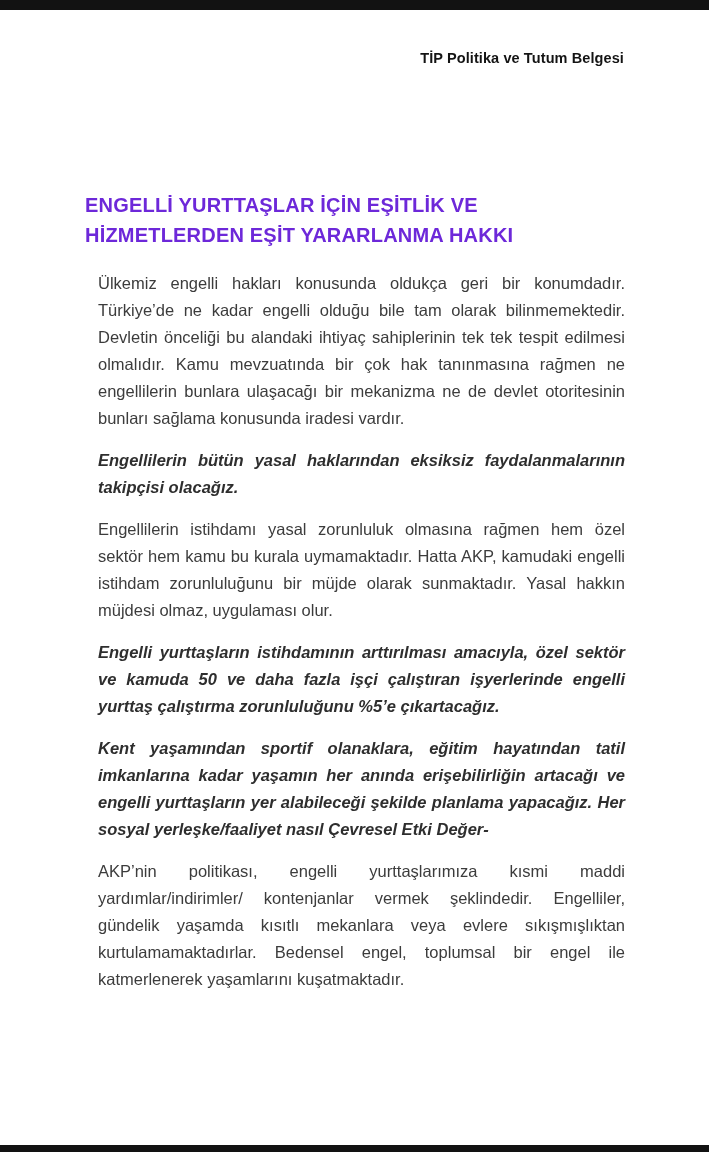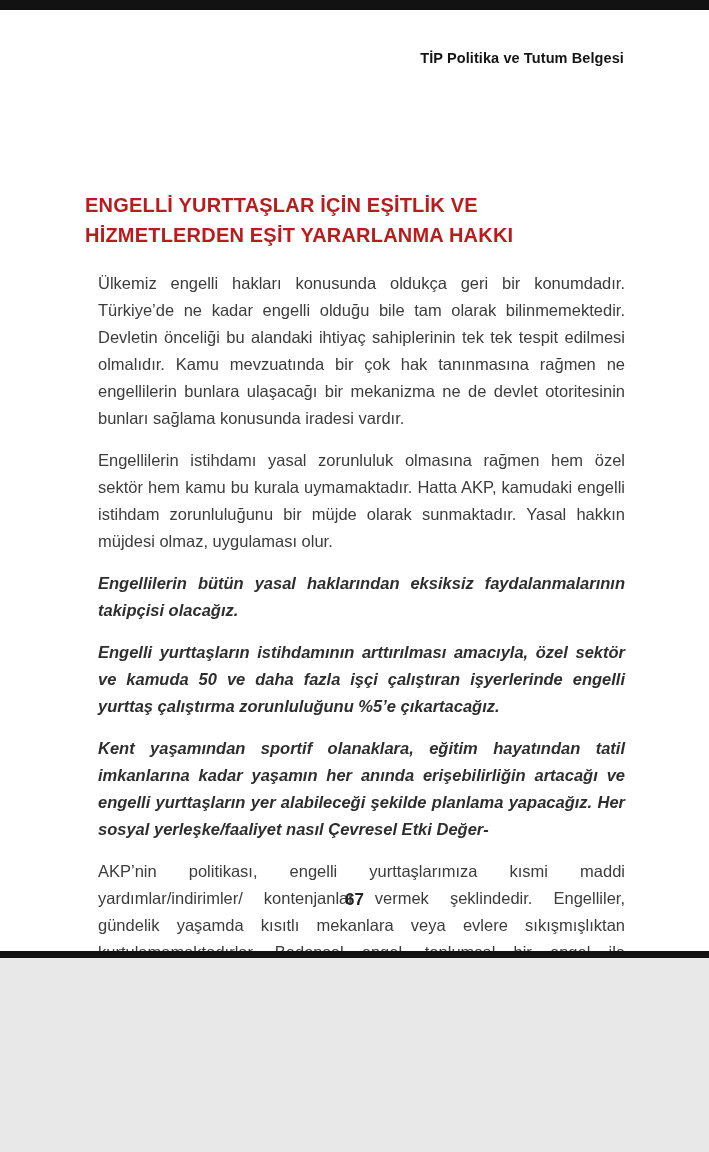--- a/index.html
+++ b/index.html
@@ -3,21 +3,21 @@
 <meta charset="utf-8">
 <style>
   html, body {
     margin: 0;
     padding: 0;
     background: #e8e8e8;
   }
   .screen {
     position: relative;
     width: 709px;
-    height: 958px;
+    height: 1152px;
     margin: 0 auto;
     background: #ffffff;
     font-family: "Liberation Sans", sans-serif;
     overflow: hidden;
   }
   .edge {
     position: absolute;
     left: 0;
     width: 100%;
     background: #121212;
@@ -40,21 +40,21 @@
     left: 85px;
     top: 190px;
     width: 540px;
   }
 
   .heading {
     margin: 0 0 20px 0;
     font-size: 20px;
     font-weight: 700;
     line-height: 1.5;
-    color: #b91c1c;
+    color: #6d28d9;
     letter-spacing: 0.2px;
   }
 
   .para {
     margin: 0 0 15px 13px;
     font-size: 16.5px;
     line-height: 27px;
     color: #3c3c3c;
     text-align: justify;
   }
@@ -86,29 +86,28 @@
 
   <div class="content">
 
     <h1 class="heading">
       <span>ENGELLİ YURTTAŞLAR İÇİN EŞİTLİK VE</span><br>
       <span>HİZMETLERDEN EŞİT YARARLANMA HAKKI</span>
     </h1>
 
     <p class="para">Ülkemiz engelli hakları konusunda oldukça geri bir konumdadır. Türkiye’de ne kadar engelli olduğu bile tam olarak bilinmemektedir. Devletin önceliği bu alandaki ihtiyaç sahiplerinin tek tek tespit edilmesi olmalıdır. Kamu mevzuatında bir çok hak tanınmasına rağmen ne engellilerin bunlara ulaşacağı bir mekanizma ne de devlet otoritesinin bunları sağlama konusunda iradesi vardır.</p>
 
+    <p class="para emphasis">Engellilerin bütün yasal haklarından eksiksiz faydalanmalarının takipçisi olacağız.</p>
+
     <p class="para">Engellilerin istihdamı yasal zorunluluk olmasına rağmen hem özel sektör hem kamu bu kurala uymamaktadır. Hatta AKP, kamudaki engelli istihdam zorunluluğunu bir müjde olarak sunmaktadır. Yasal hakkın müjdesi olmaz, uygulaması olur.</p>
-
-    <p class="para emphasis">Engellilerin bütün yasal haklarından eksiksiz faydalanmalarının takipçisi olacağız.</p>
 
     <p class="para emphasis">Engelli yurttaşların istihdamının arttırılması amacıyla, özel sektör ve kamuda 50 ve daha fazla işçi çalıştıran işyerlerinde engelli yurttaş çalıştırma zorunluluğunu %5’e çıkartacağız.</p>
 
     <p class="para emphasis">Kent yaşamından sportif olanaklara, eğitim hayatından tatil imkanlarına kadar yaşamın her anında erişebilirliğin artacağı ve engelli yurttaşların yer alabileceği şekilde planlama yapacağız. Her sosyal yerleşke/faaliyet nasıl Çevresel Etki Değer-</p>
 
     <p class="para">AKP’nin politikası, engelli yurttaşlarımıza kısmi maddi yardımlar/indirimler/ kontenjanlar vermek şeklindedir. Engelliler, gündelik yaşamda kısıtlı mekanlara veya evlere sıkışmışlıktan kurtulamamaktadırlar. Bedensel engel, toplumsal bir engel ile katmerlenerek yaşamlarını kuşatmaktadır.</p>
 
   </div>
 
-  <div class="page-number">67</div>
 
   <div class="edge bottom"></div>
 
 </div>
 
 </body></html>

